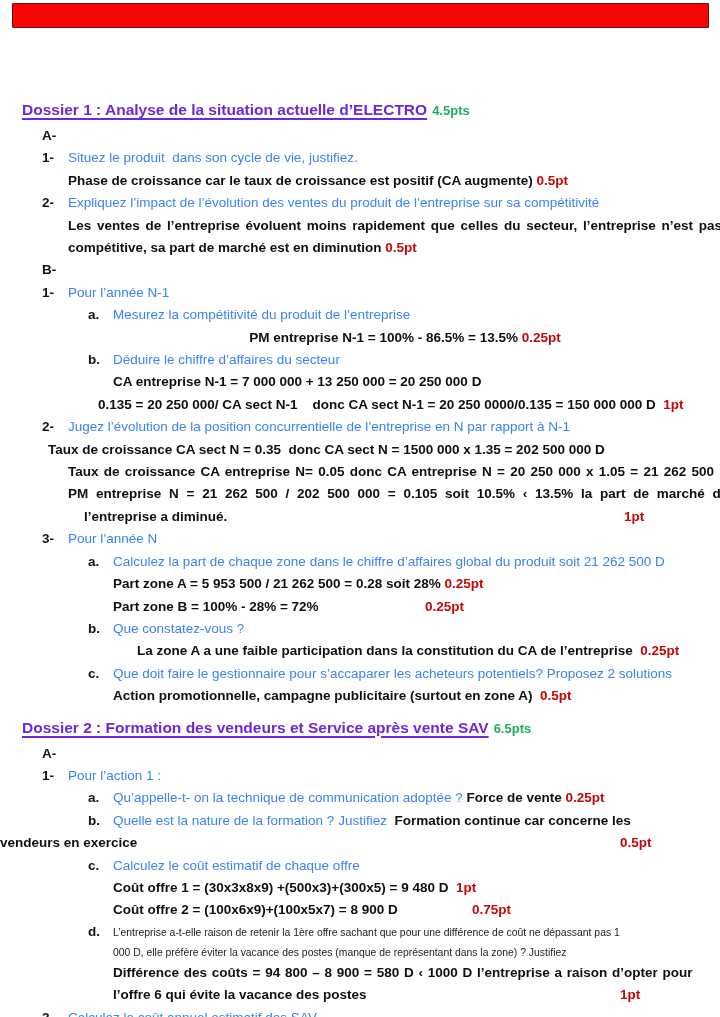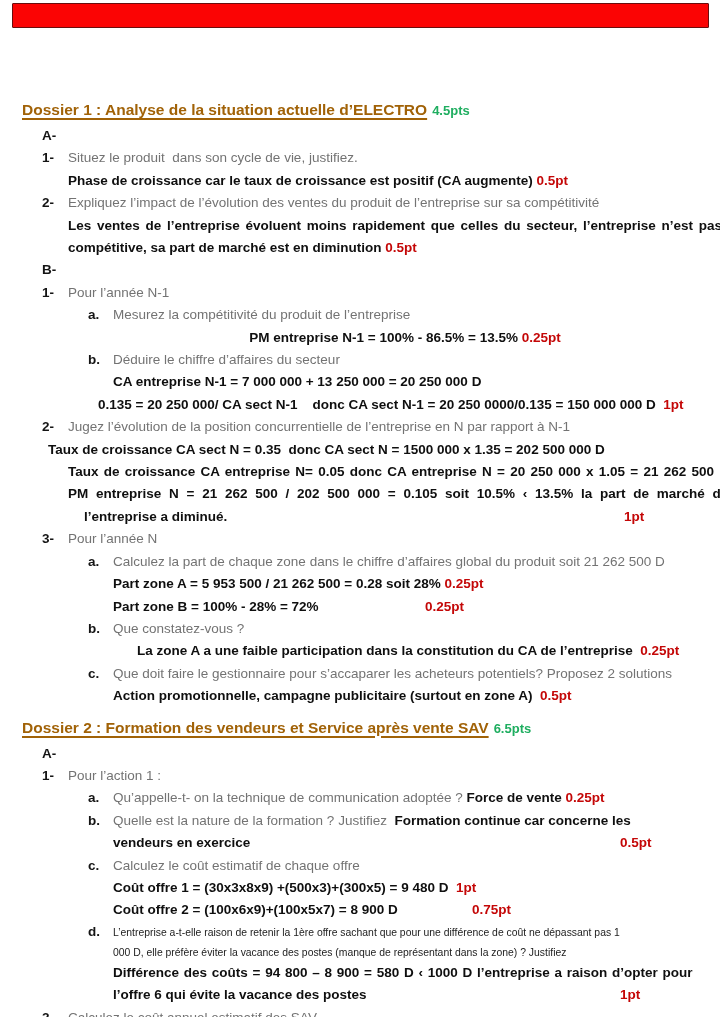--- a/index.html
+++ b/index.html
@@ -43,21 +43,21 @@
   .sec-head{
     margin-left:22px;
     font-size:15.5px;font-weight:700;
     line-height:24px;
     white-space:nowrap;
   }
   .sec-head .ht{
     text-decoration:underline;
     text-decoration-thickness:1.8px;
     text-underline-offset:3px;
-    color:#a16207;
+    color:#6d28d9;
   }
   .sec-head .pts{
     font-size:13px;font-weight:700;
     margin-left:5px;
     color:var(--green);
   }
   .sec-body{margin-top:2px;}
   .sec2-gap{margin-top:8px;}
   .line{
     position:relative;
@@ -66,21 +66,21 @@
     font-size:13.5px;
     white-space:nowrap;
   }
   .line.small{
     min-height:19px;line-height:19px;
   }
   .marker{
     position:absolute;top:0;
     font-weight:700;color:#141414;
   }
-  .sq{font-weight:400;color:#737373;}
+  .sq{font-weight:400;color:#3b82f6;}
   .sa{font-weight:700;color:#0f0f0f;}
   .sr{font-weight:700;color:var(--red);}
   .ssm{font-size:10.4px;font-weight:500;color:#222;}
   .pt-abs{
     position:absolute;top:0;
     font-weight:700;color:var(--red);
   }
 </style>
 </head>
 <body>
@@ -122,21 +122,21 @@
         <div class="line" style="padding-left: 113px;"><span class="sa">Action promotionnelle, campagne publicitaire (surtout en zone A) &nbsp;</span><span class="sr">0.5pt</span></div>
       </div>
       <div class="sec-head sec2-gap"><span class="ht">Dossier 2 : Formation des vendeurs et Service après vente SAV</span><span class="pts">6.5pts</span></div>
       <div class="sec-body">
         <div class="line" style="padding-left: 68px;">
           <span class="marker" style="left: 42px;">A-</span>
         </div>
         <div class="line" style="padding-left: 68px;"><span class="marker" style="left: 42px;">1-</span><span class="sq">Pour l’action 1 :</span></div>
         <div class="line" style="padding-left: 113px;"><span class="marker" style="left: 88px;">a.</span><span class="sq">Qu’appelle-t- on la technique de communication adoptée ? </span><span class="sa">Force de vente </span><span class="sr">0.25pt</span></div>
         <div class="line" style="padding-left: 113px;"><span class="marker" style="left: 88px;">b.</span><span class="sq">Quelle est la nature de la formation ? Justifiez &nbsp;</span><span class="sa">Formation continue car concerne les</span></div>
-        <div class="line" style="padding-left: 113px;"><span class="sa">vendeurs en exercice</span><span class="pt-abs" style="left: 620px;">0.5pt</span></div>
+        <div class="line" style=""><span class="sa">vendeurs en exercice</span><span class="pt-abs" style="left: 620px;">0.5pt</span></div>
         <div class="line" style="padding-left: 113px;"><span class="marker" style="left: 88px;">c.</span><span class="sq">Calculez le coût estimatif de chaque offre</span></div>
         <div class="line" style="padding-left: 113px;"><span class="sa">Coût offre 1 = (30x3x8x9) +(500x3)+(300x5) = 9 480 D &nbsp;</span><span class="sr">1pt</span></div>
         <div class="line" style="padding-left: 113px;"><span class="sa">Coût offre 2 = (100x6x9)+(100x5x7) = 8 900 D</span><span class="pt-abs" style="left: 472px;">0.75pt</span></div>
         <div class="line small" style="padding-left: 113px;"><span class="marker" style="left: 88px;">d.</span><span class="ssm">L’entreprise a-t-elle raison de retenir la 1ère offre sachant que pour une différence de coût ne dépassant pas 1</span></div>
         <div class="line small" style="padding-left: 113px;"><span class="ssm">000 D, elle préfère éviter la vacance des postes (manque de représentant dans la zone) ? Justifiez</span></div>
         <div class="line" style="padding-left: 113px; word-spacing: 1px;"><span class="sa">Différence des coûts = 94 800 – 8 900 = 580 D ‹ 1000 D l’entreprise a raison d’opter pour</span></div>
         <div class="line" style="padding-left: 113px;"><span class="sa">l’offre 6 qui évite la vacance des postes</span><span class="pt-abs" style="left: 620px;">1pt</span></div>
         <div class="line" style="padding-left: 68px;"><span class="marker" style="left: 42px;">2-</span><span class="sq">Calculez le coût annuel estimatif des SAV</span></div>
       </div>
     </div>

